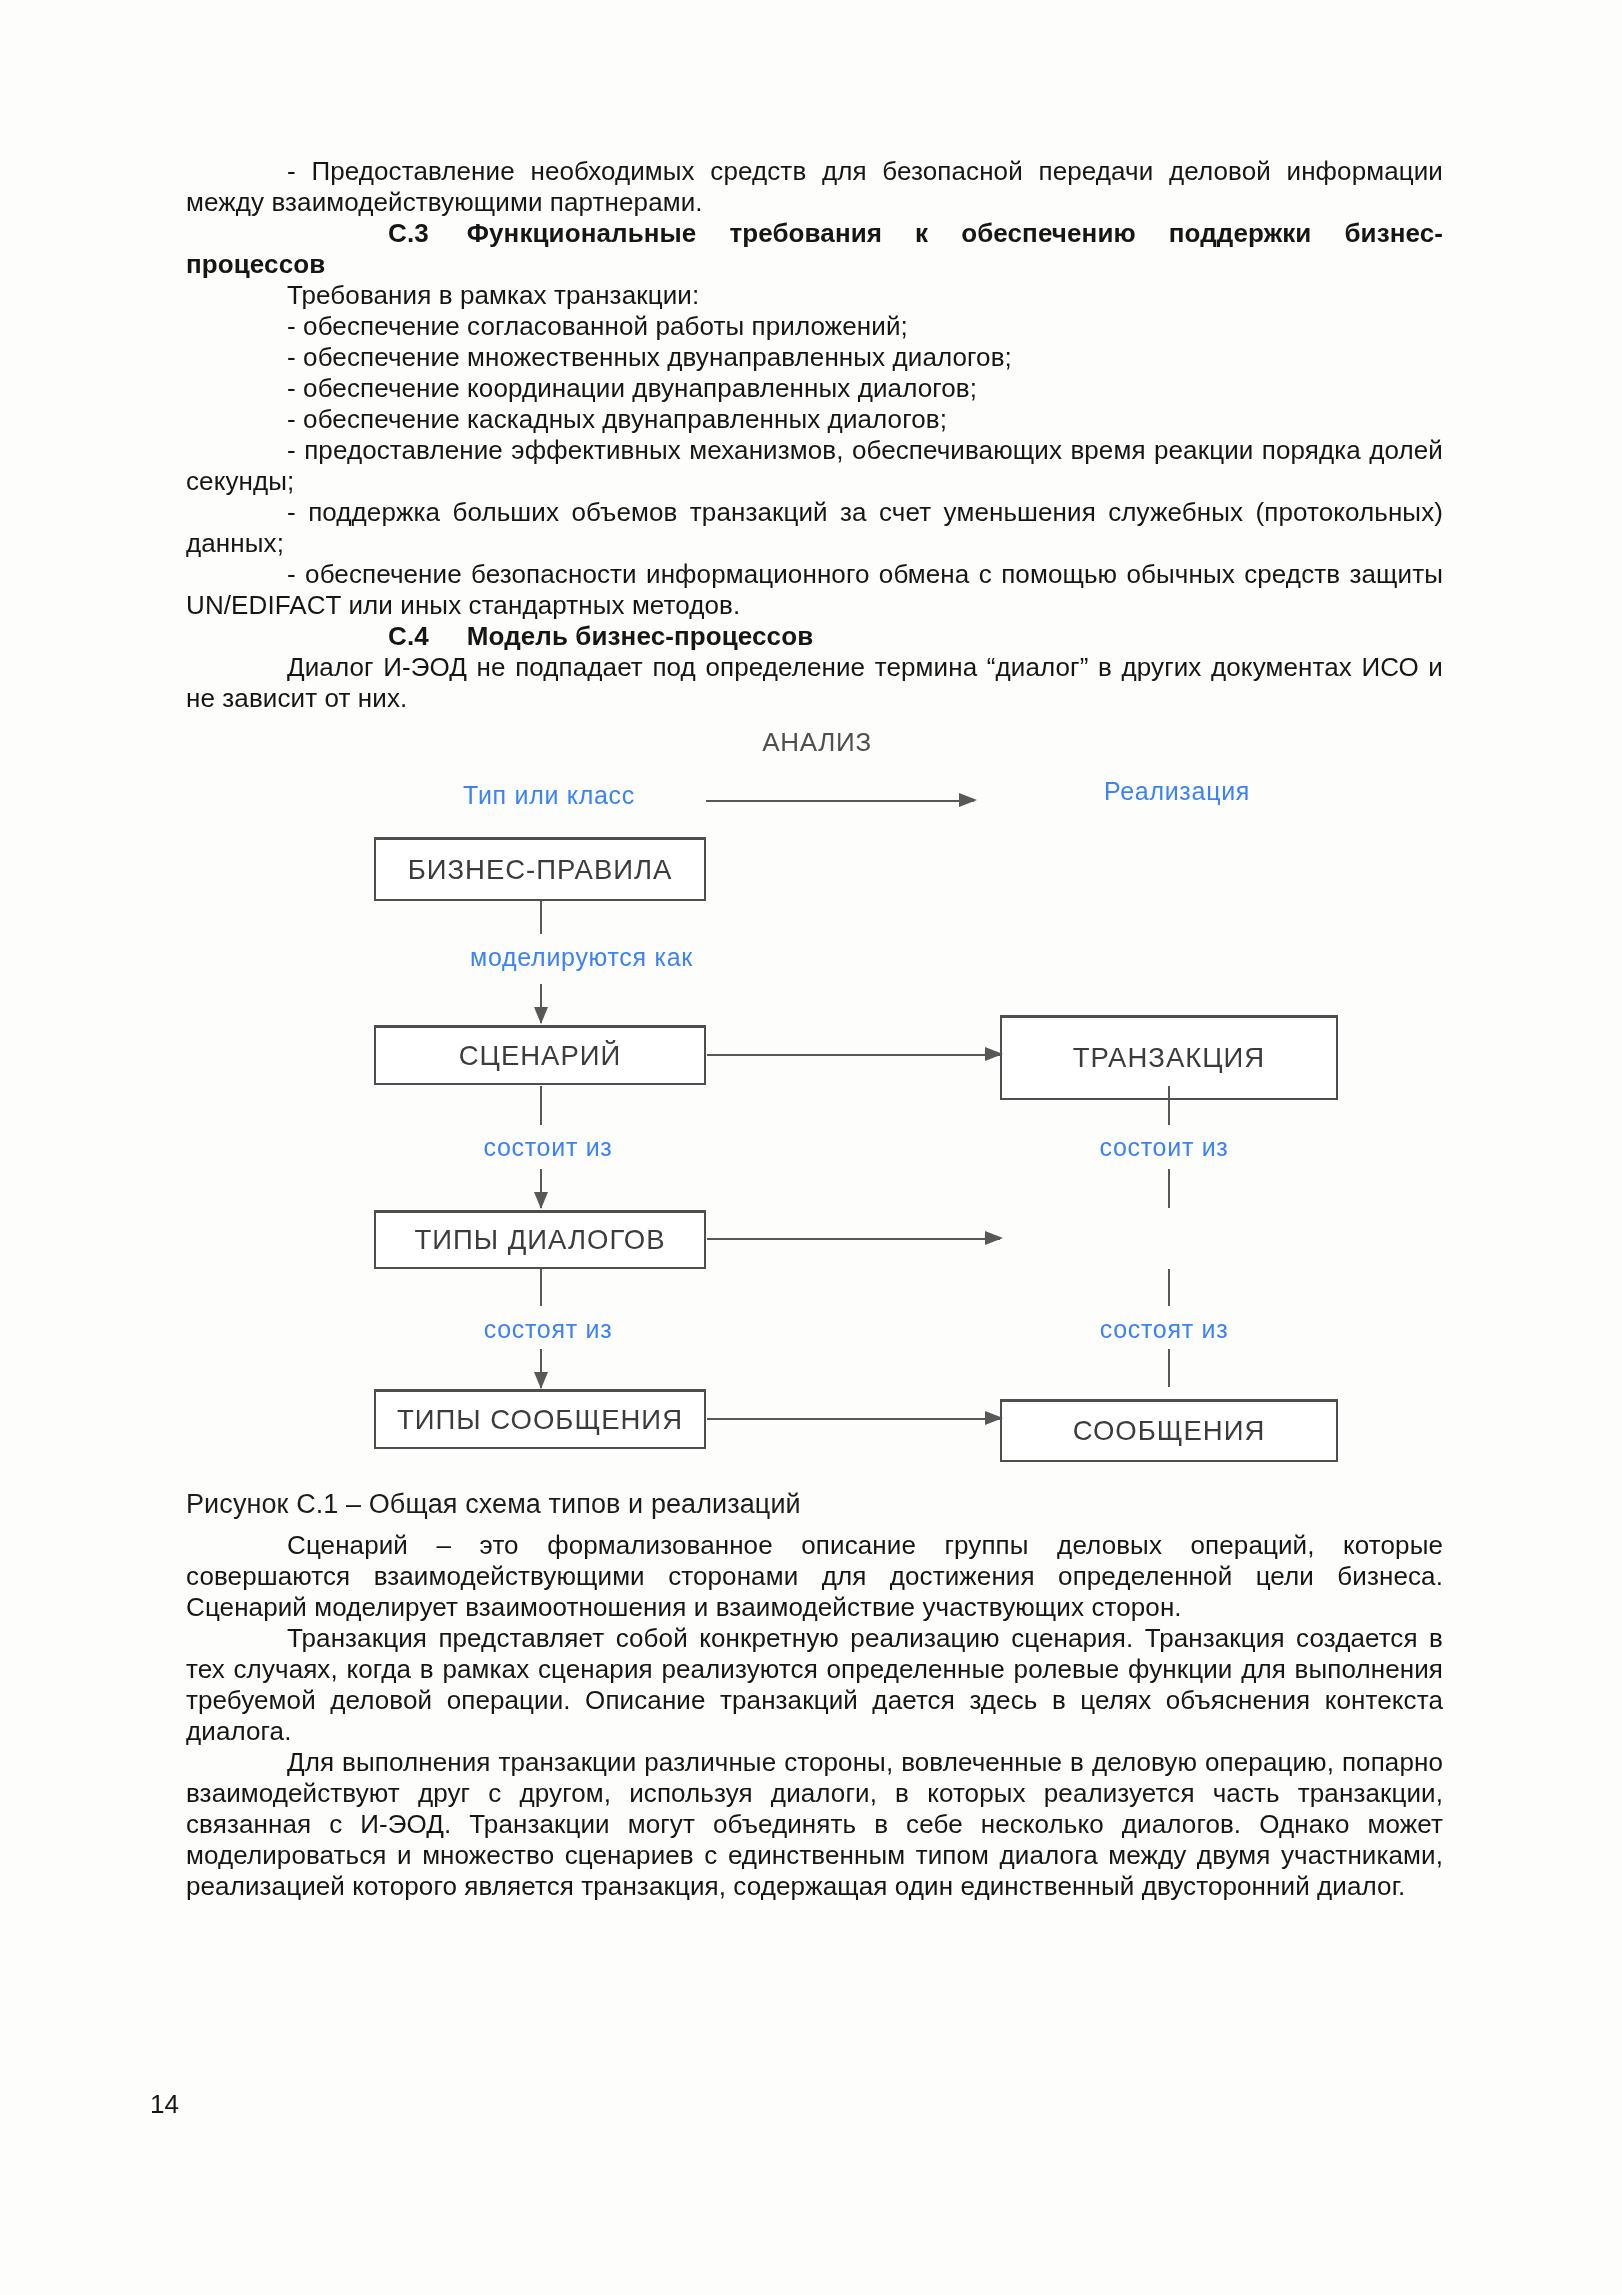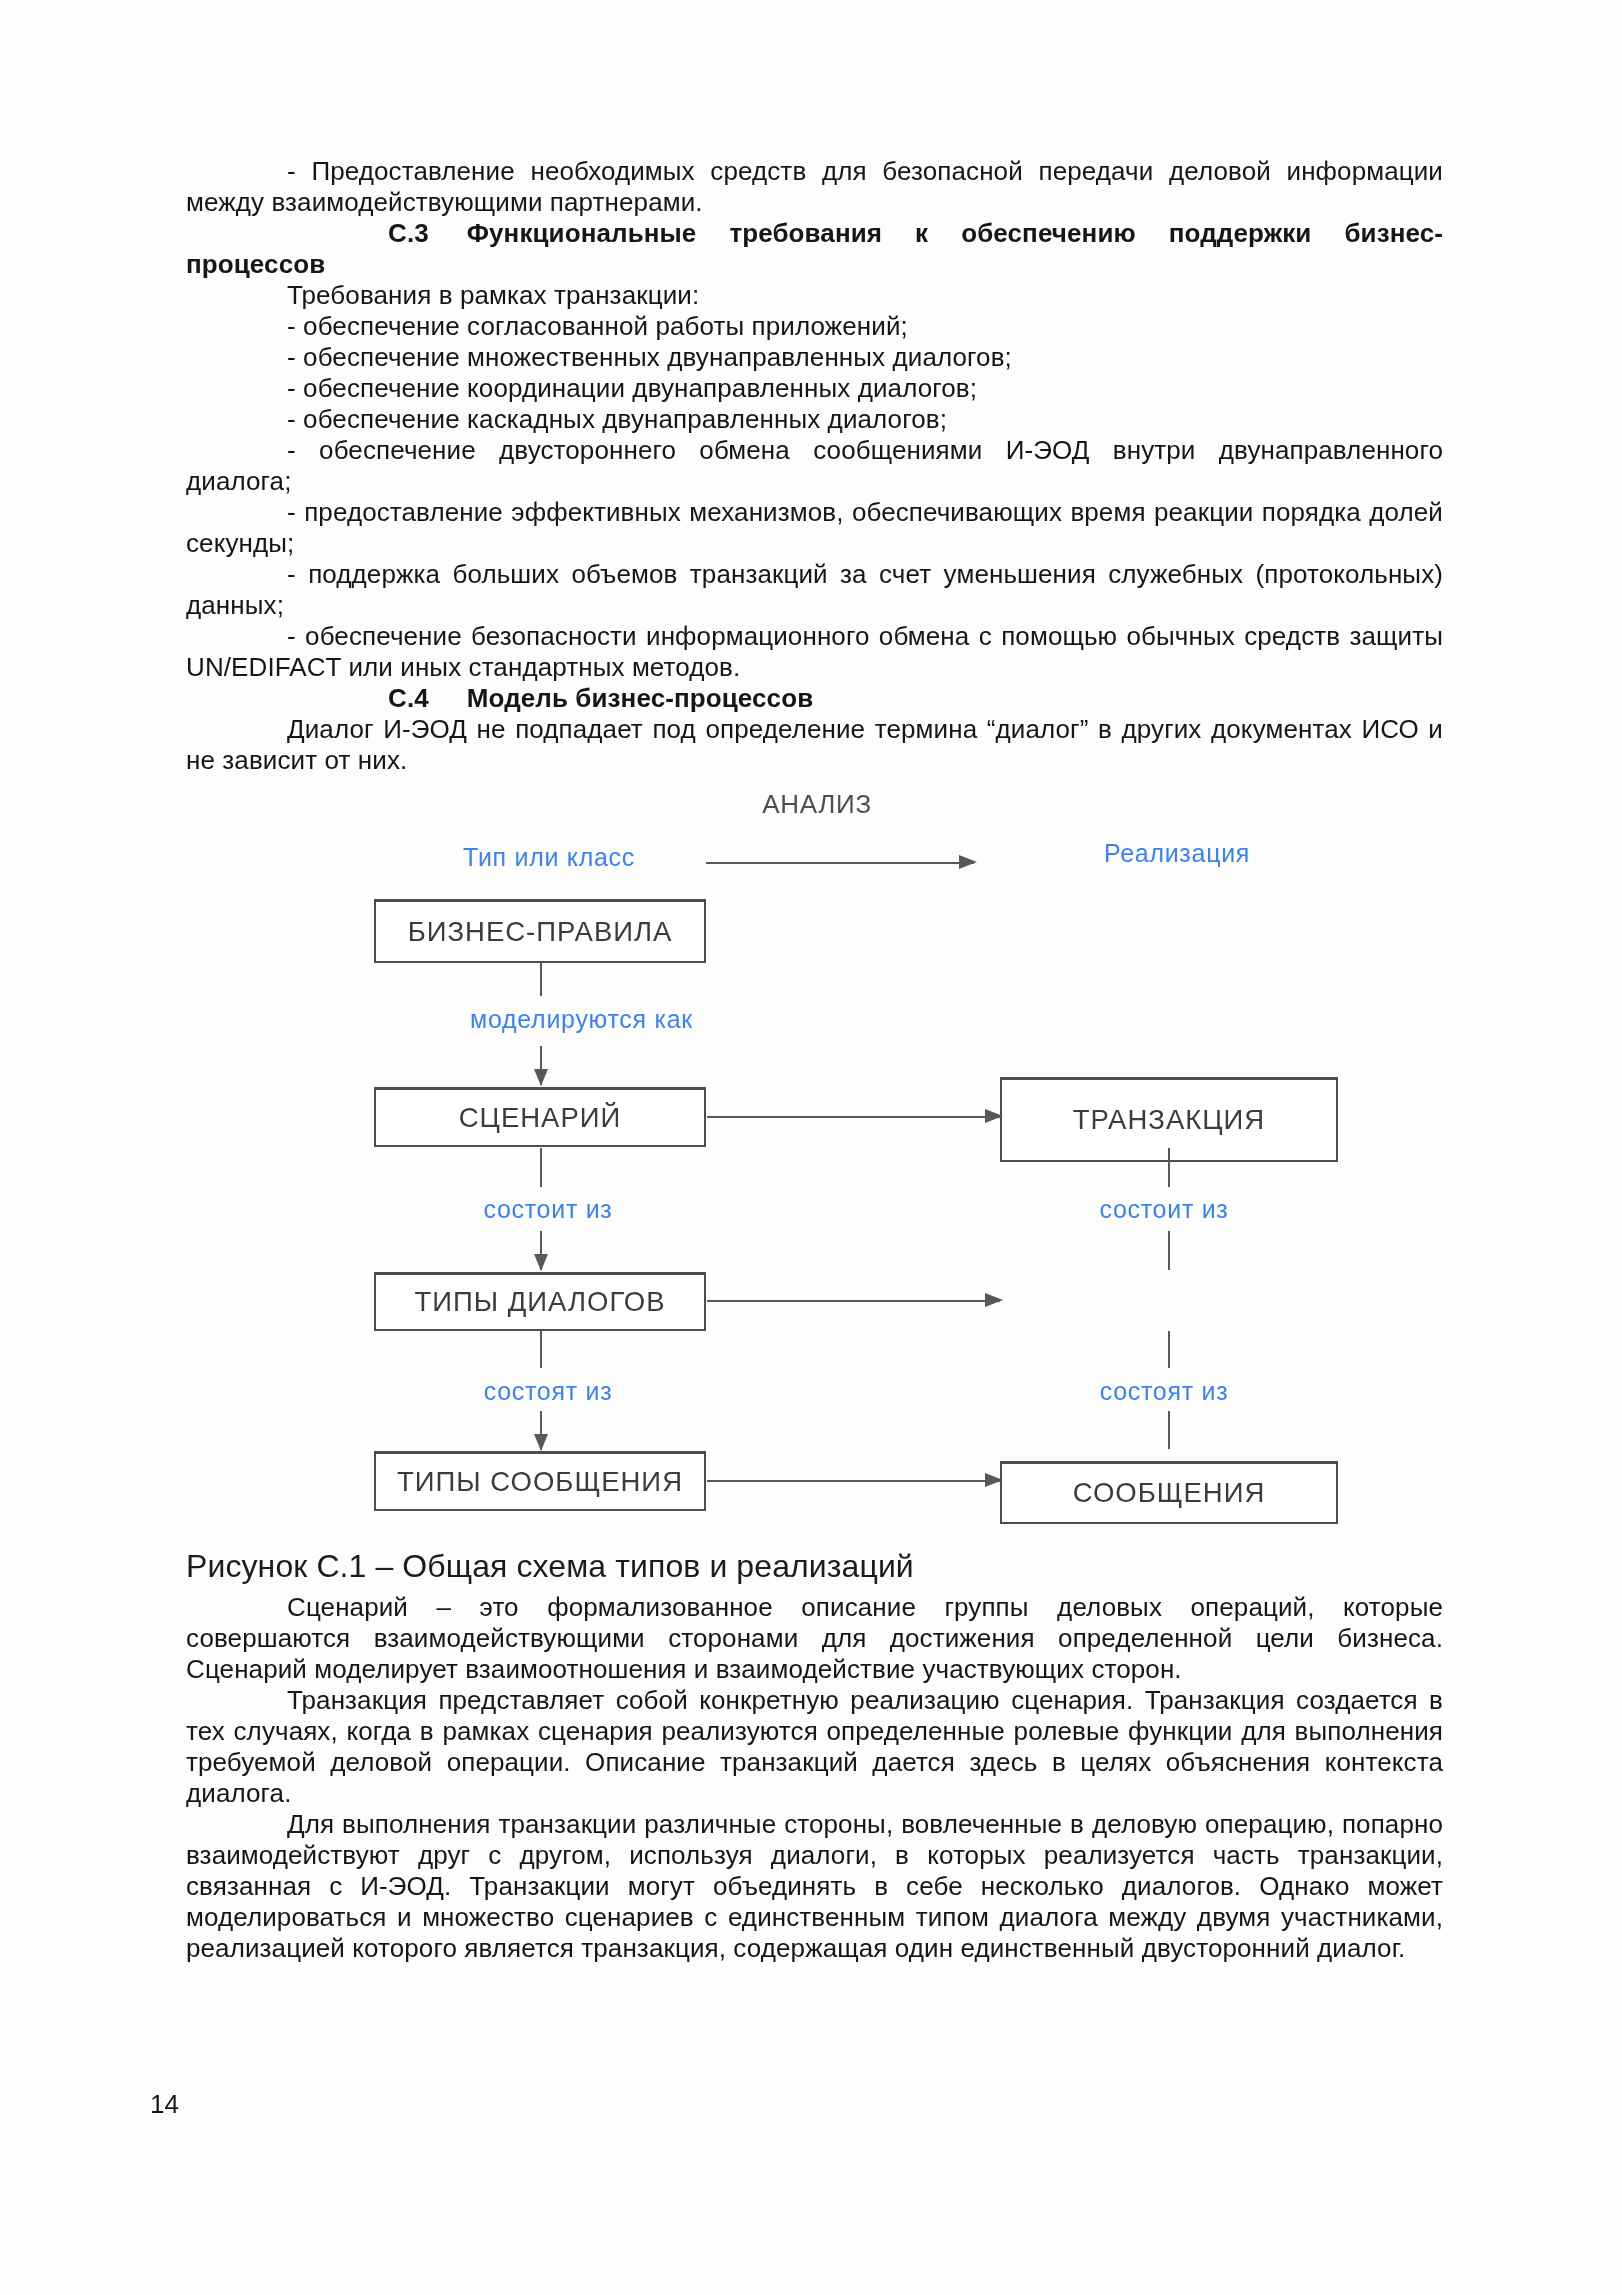--- a/index.html
+++ b/index.html
@@ -52,21 +52,21 @@
   }
   .varrow-l{left:354px;}
   .harrow{position:absolute;height:2px;background:#585858;}
   .harrow::after{
     content:"";position:absolute;right:-2.6px;top:-7.2px;
     border-top:7.2px solid transparent;border-bottom:7.2px solid transparent;
     border-left:18.3px solid #585858;
   }
   .conn-label{position:absolute;font-size:25px;color:#3b82f6;text-align:center;letter-spacing:0.7px;}
   .caption{
-    font-size:32px;line-height:31px;margin:36px 0 9.8px 0;
+    font-size:27px;line-height:31px;margin:36px 0 9.8px 0;
     text-align:center;text-indent:0;color:#1c1c1c;
   }
   .page-number{
     position:absolute;left:150px;top:2089px;
     font-size:26px;color:#161616;
   }
 </style>
 </head>
 <body>
 
@@ -76,21 +76,20 @@
   <p class="p">- Предоставление необходимых средств для безопасной передачи деловой информации между взаимодействующими партнерами.</p>
 
   <p class="p p-heading"><span class="sec-num">С.3</span><span>Функциональные требования к обеспечению поддержки бизнес-процессов</span></p>
 
   <p class="p">Требования в рамках транзакции:</p>
 
   <p class="p">- обеспечение согласованной работы приложений;</p>
   <p class="p">- обеспечение множественных двунаправленных диалогов;</p>
   <p class="p">- обеспечение координации двунаправленных диалогов;</p>
   <p class="p">- обеспечение каскадных двунаправленных диалогов;</p>
-  <p class="p">- обеспечение двустороннего обмена сообщениями И-ЭОД внутри двунаправленного диалога;</p>
   <p class="p">- предоставление эффективных механизмов, обеспечивающих время реакции порядка долей секунды;</p>
   <p class="p">- поддержка больших объемов транзакций за счет уменьшения служебных (протокольных) данных;</p>
   <p class="p">- обеспечение безопасности информационного обмена с помощью обычных средств защиты UN/EDIFACT или иных стандартных методов.</p>
 
   <p class="p p-heading"><span class="sec-num">С.4</span><span>Модель бизнес-процессов</span></p>
 
   <p class="p">Диалог И-ЭОД не подпадает под определение термина “диалог” в других документах ИСО и не зависит от них.</p>
 
   <div class="figure">
 

